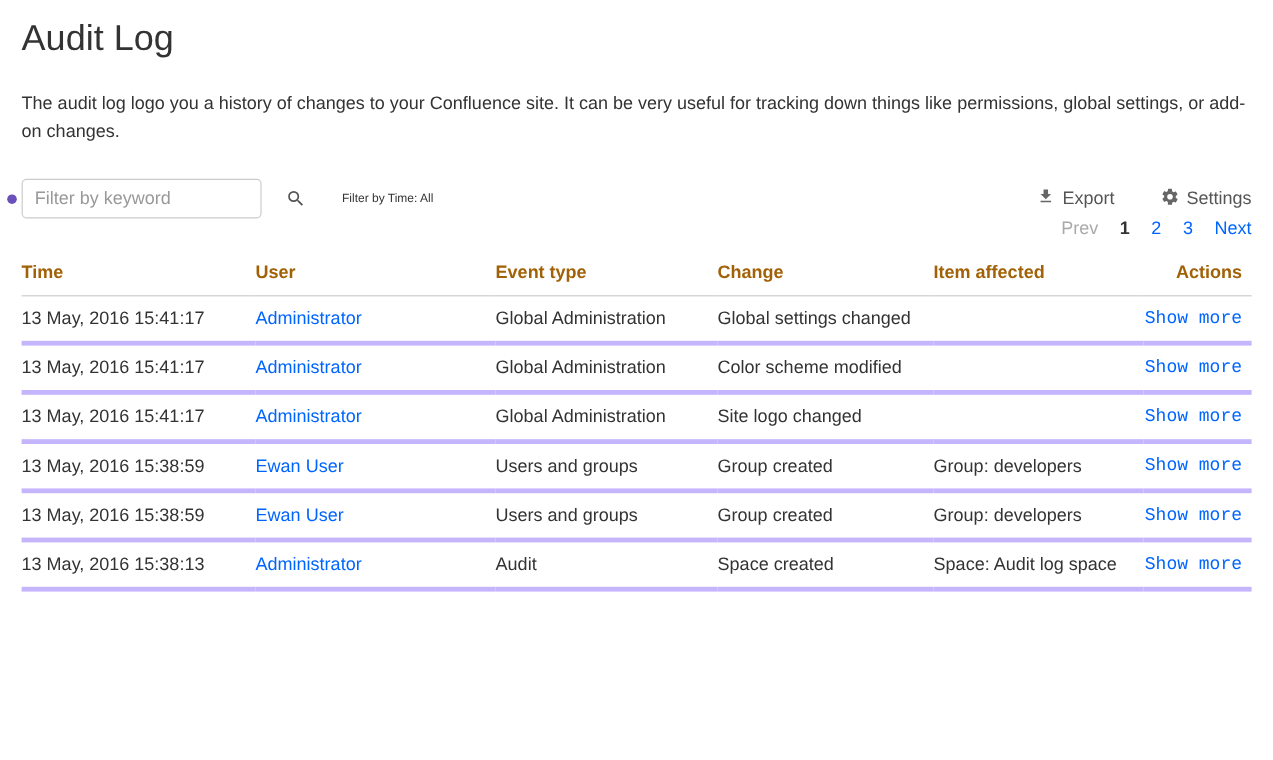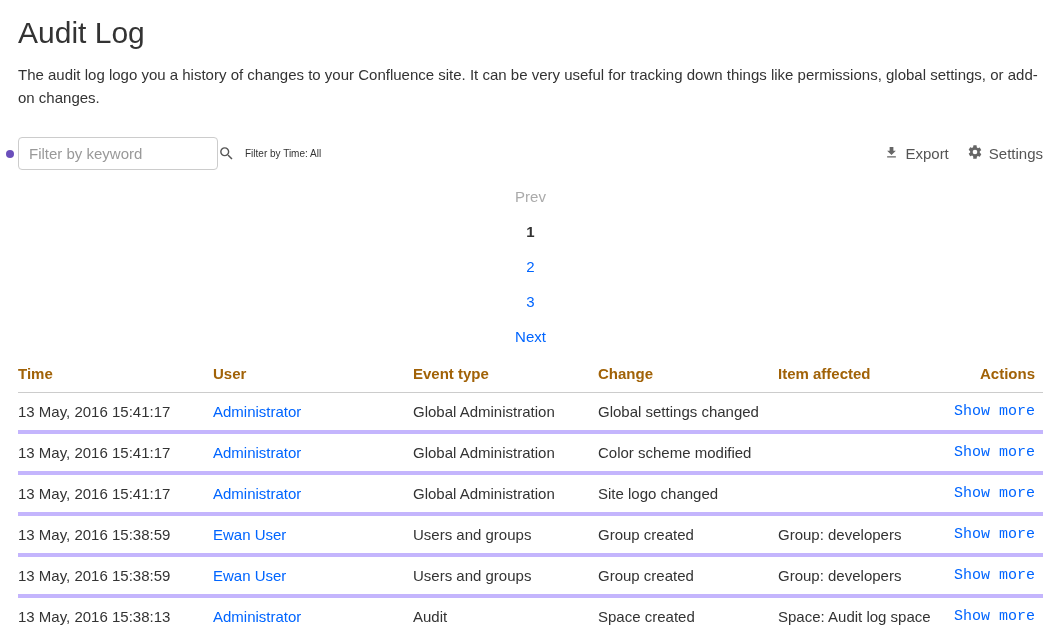--- a/index.html
+++ b/index.html
@@ -8,33 +8,32 @@
       color: #333;
       padding: 16px 18px;
       width: 1061px;
       font-size: 15px;
       background: #fff;
     }
     h1 {
       font-size: 30px;
       font-weight: 500;
       color: #333;
-      margin-bottom: 14px;
+      margin-bottom: 26px;
     }
     .description {
       font-size: 15px;
       line-height: 1.5;
       color: #333;
       margin-bottom: 28px;
     }
     .toolbar {
       display: flex;
       align-items: center;
-      gap: 0;
-      margin-bottom: 18px;
+      gap: 20px;
       position: relative;
     }
     .dot {
       width: 8px;
       height: 8px;
       border-radius: 50%;
       background: #6b4fbb;
       position: absolute;
       left: -12px;
       top: 13px;
@@ -61,21 +60,20 @@
       margin-left: 18px;
     }
     .action-link svg { fill: #666; }
     .pagination {
       display: flex;
       justify-content: flex-end;
       align-items: center;
       gap: 18px;
       font-size: 15px;
       margin-bottom: 10px;
-      flex-direction: column;
     }
     .pagination .disabled { color: #aaa; }
     .pagination .page-link { color: #0065ff; cursor: pointer; }
     .pagination .current { color: #333; font-weight: 600; }
     table {
       width: 100%;
       border-collapse: collapse;
       font-size: 15px;
     }
     thead th {

